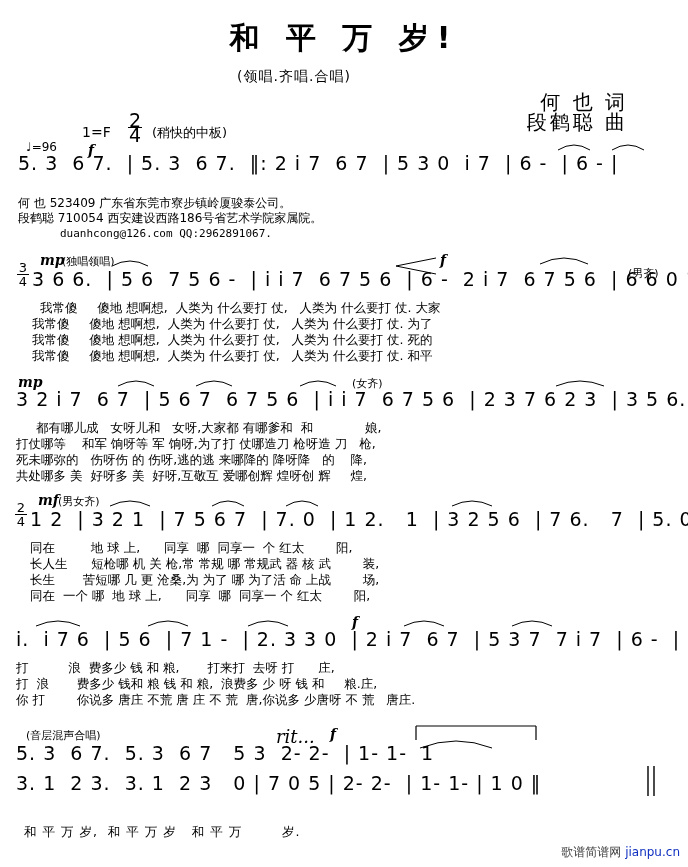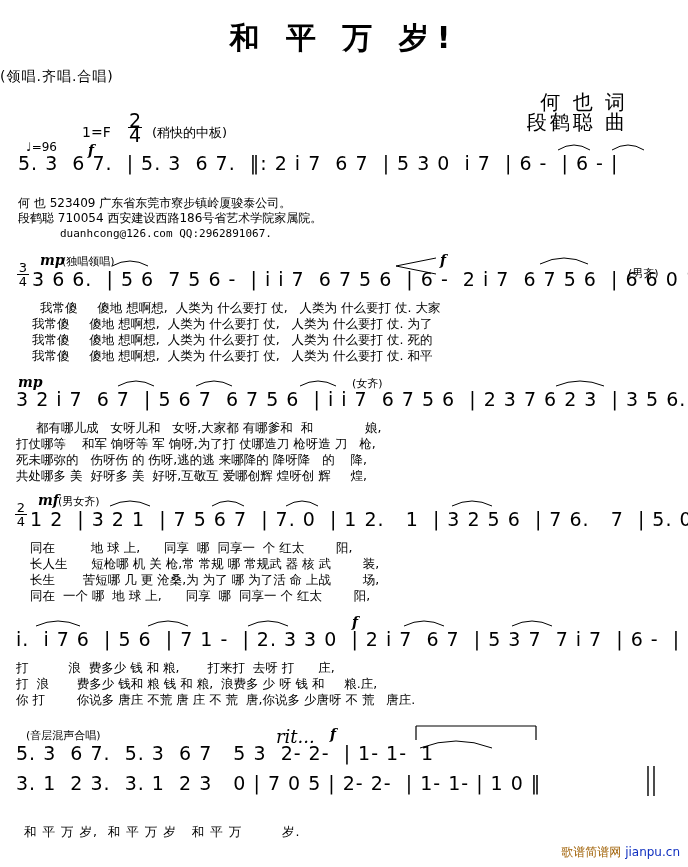--- a/index.html
+++ b/index.html
@@ -13,21 +13,21 @@
   }
   .sheet{position:relative;width:688px;height:867px;}
 
   
   .title{
     position:absolute;left:0;top:18px;width:688px;text-align:center;
     font-size:30px;font-weight:bold;letter-spacing:8px;
     font-family:"DejaVu Sans","Liberation Sans",sans-serif;
   }
   .subtitle{
-    position:absolute;left:0;top:68px;width:588px;
+    position:absolute;left:0;top:68px;width:588px;text-align:center;
     font-size:14px;letter-spacing:1px;
   }
   .credits{position:absolute;right:60px;top:92px;text-align:right;font-size:20px;line-height:20px;letter-spacing:3px;}
 
   .keyline{position:absolute;left:82px;top:124px;font-size:14px;}
   .meter{position:absolute;left:128px;top:114px;font-size:13px;text-align:center;line-height:12px;}
   .meter .num{display:block;}
   .meter .bar{display:block;width:14px;height:1px;background:#000;margin:1px auto;}
   .tempoword{position:absolute;left:152px;top:124px;font-size:13px;}
   .tempomark{position:absolute;left:26px;top:140px;font-size:12px;}
@@ -41,21 +41,21 @@
 
   
   .addr{position:absolute;left:18px;top:196px;font-size:12px;line-height:15px;letter-spacing:0px;}
   .addr .mono{font-family:"DejaVu Sans Mono","Liberation Mono",monospace;font-size:11px;}
 
   
   .dyn{font-style:italic;font-family:"DejaVu Serif","Liberation Serif",serif;font-weight:bold;font-size:14px;}
 
   
   .site{position:absolute;right:8px;bottom:6px;font-size:12px;}
-  .site .red{color:#a16207;}
+  .site .red{color:#404040;}
   .site .blue{color:#1030c0;}
 
   
   svg.ov{position:absolute;left:0;top:0;width:688px;height:867px;pointer-events:none;}
 </style>
 </head>
 <body>
 
 <div class="sheet">
 

